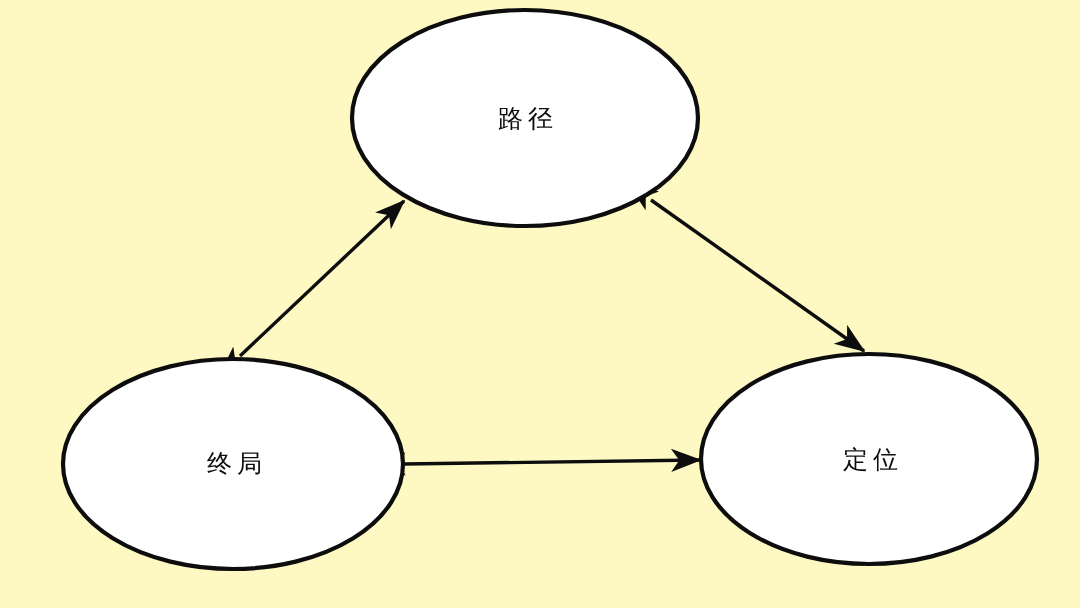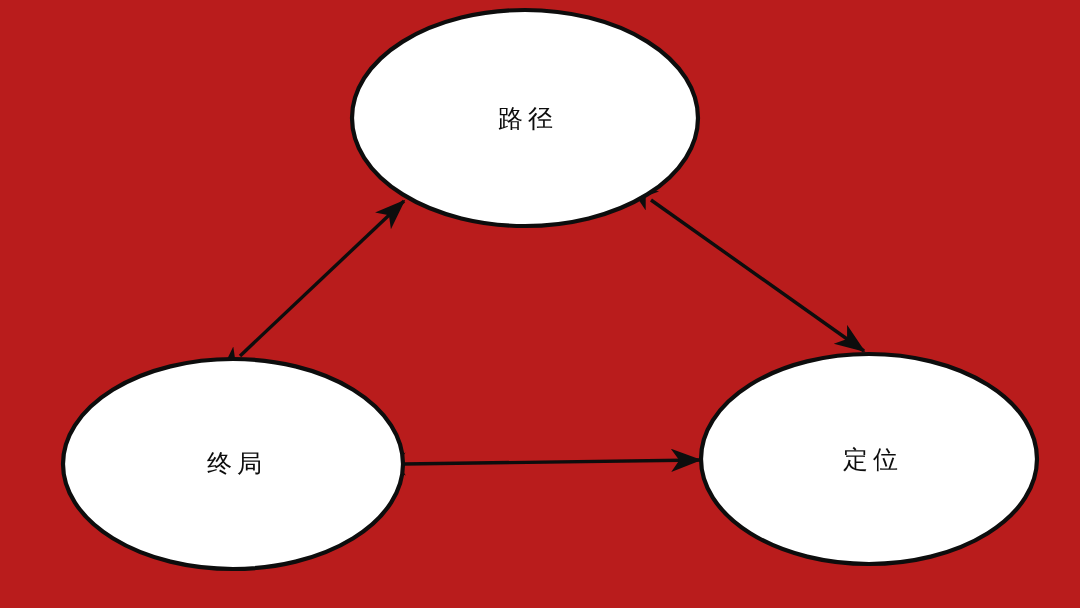--- a/index.html
+++ b/index.html
@@ -11,21 +11,21 @@
   body {
     width: 1080px;
     height: 608px;
     overflow: hidden;
     font-family: "Liberation Serif", "DejaVu Serif", serif;
   }
   #diagram-canvas {
     position: relative;
     width: 1080px;
     height: 608px;
-    background: #b91c1c;
+    background: #fef9c3;
   }
   #diagram-svg {
     position: absolute;
     top: 0;
     left: 0;
     width: 1080px;
     height: 608px;
     display: block;
   }
   .node-ellipse {

